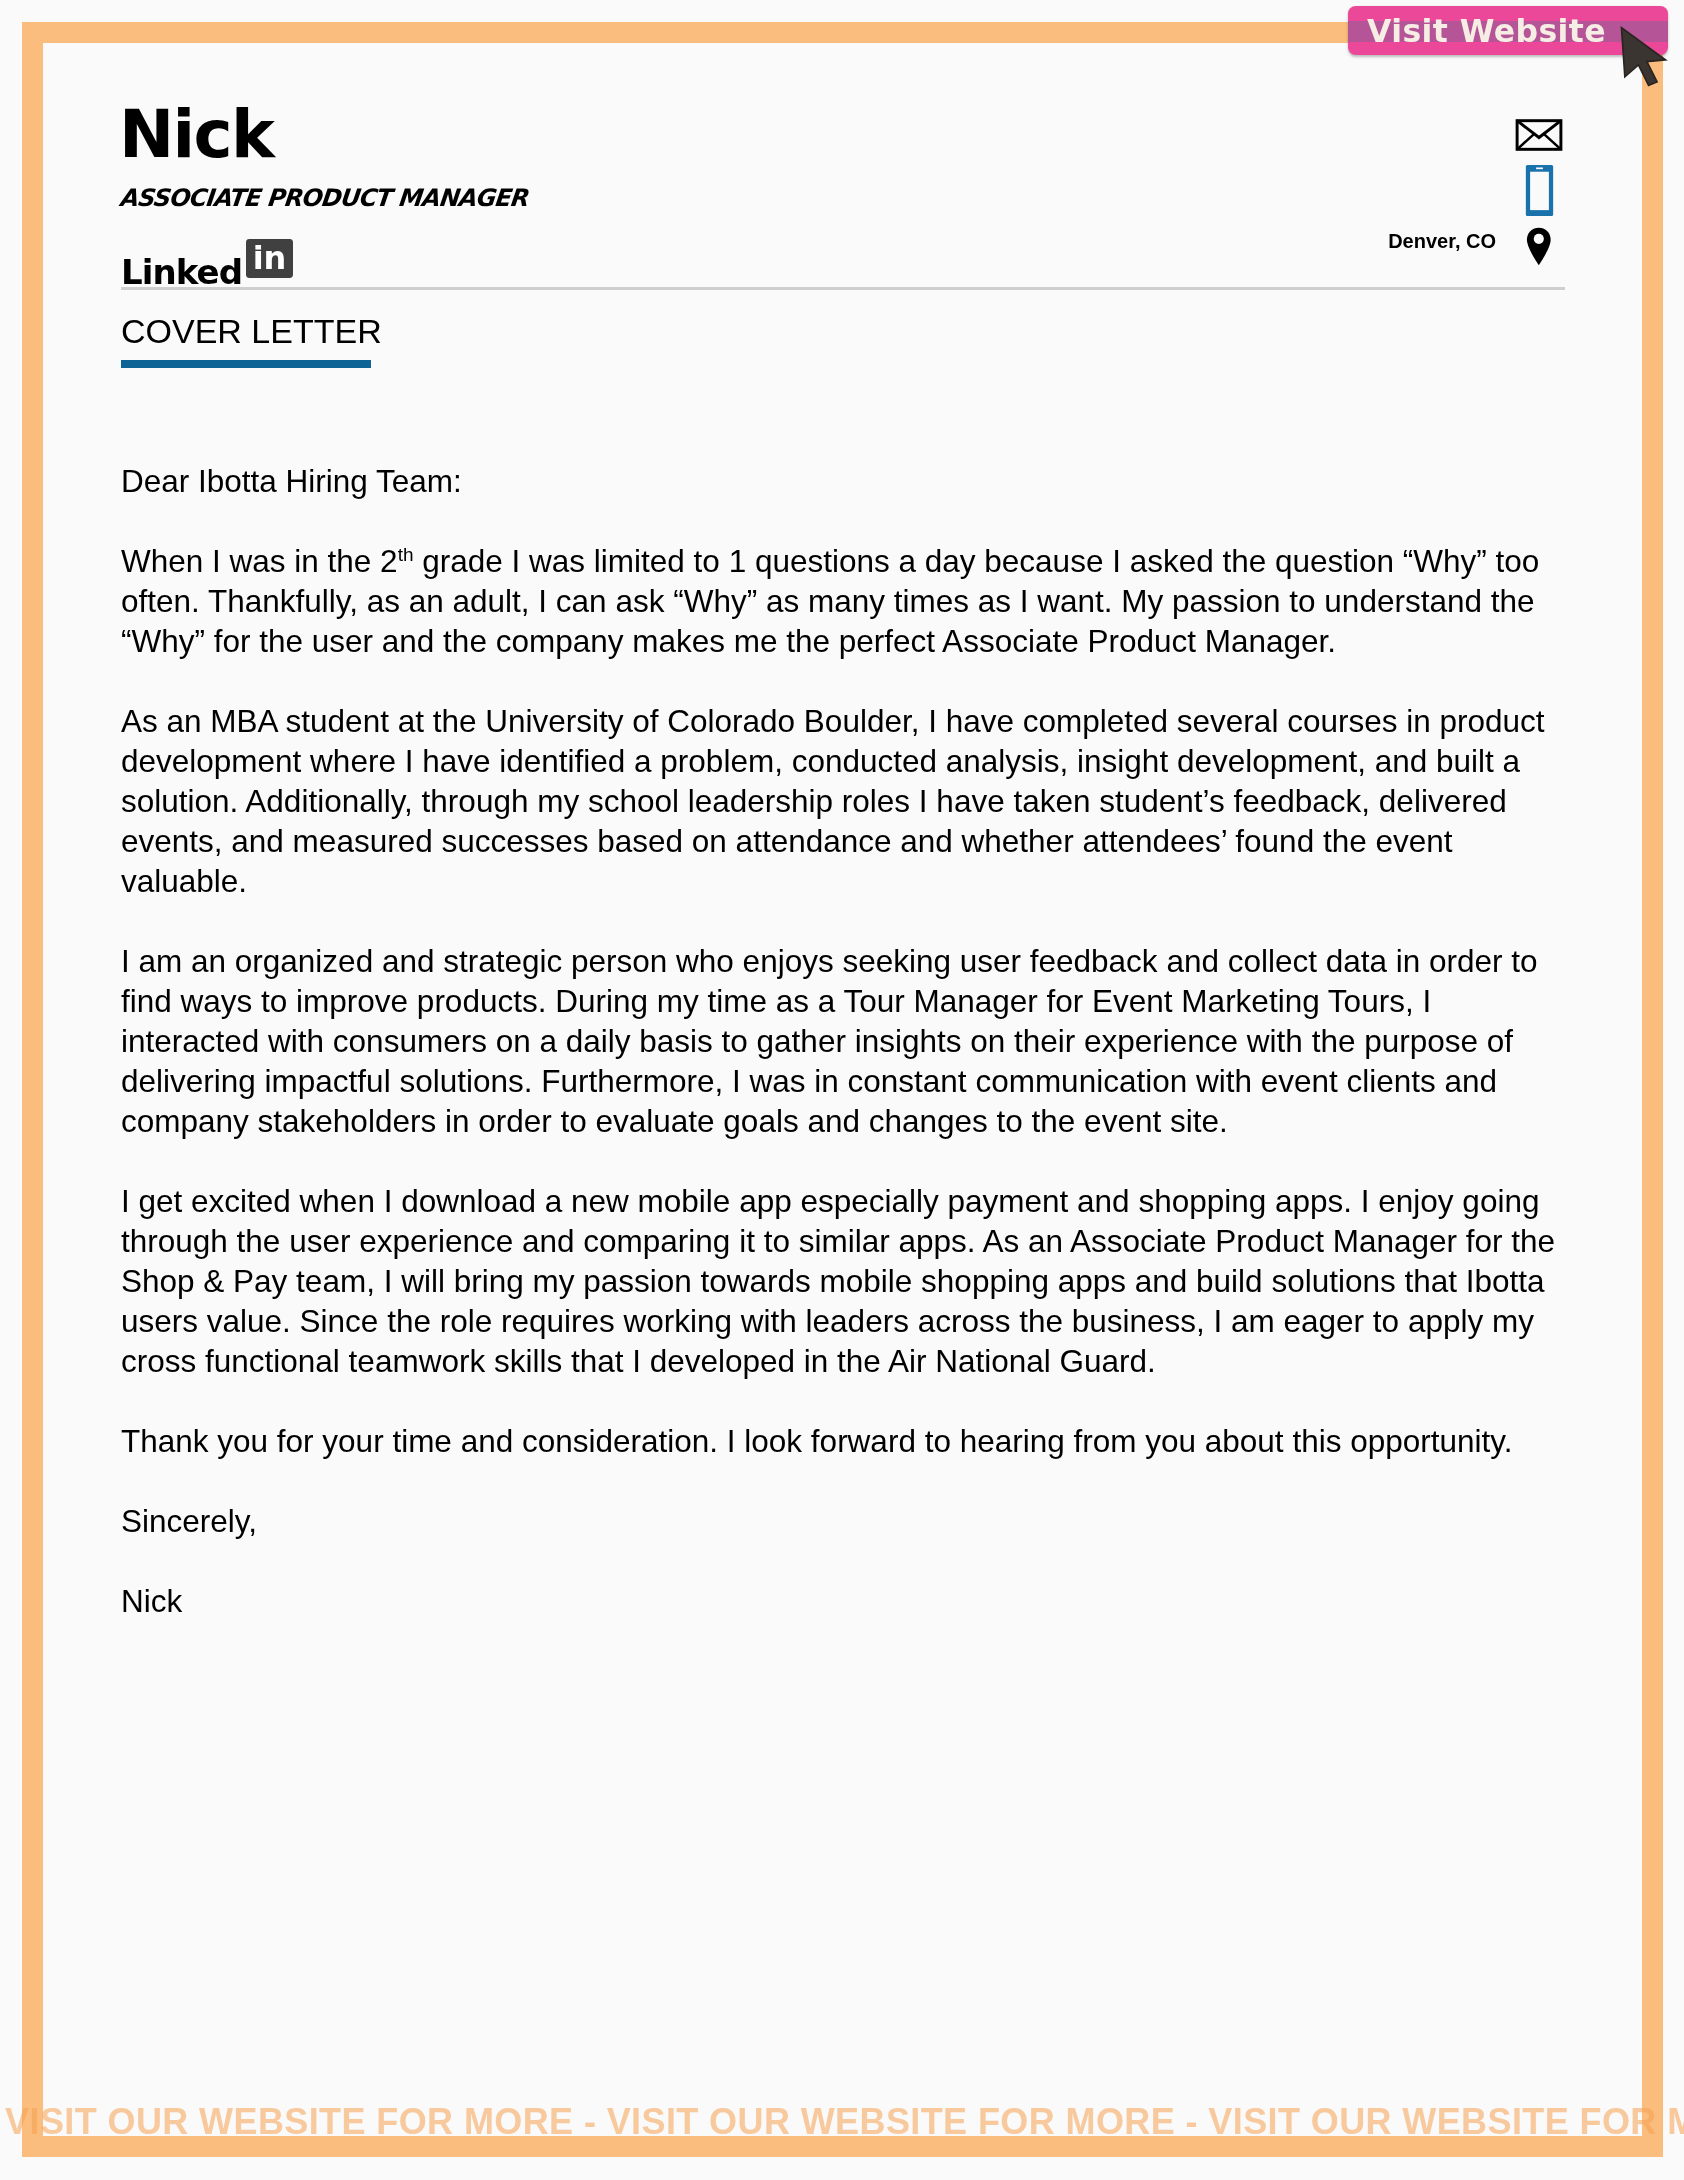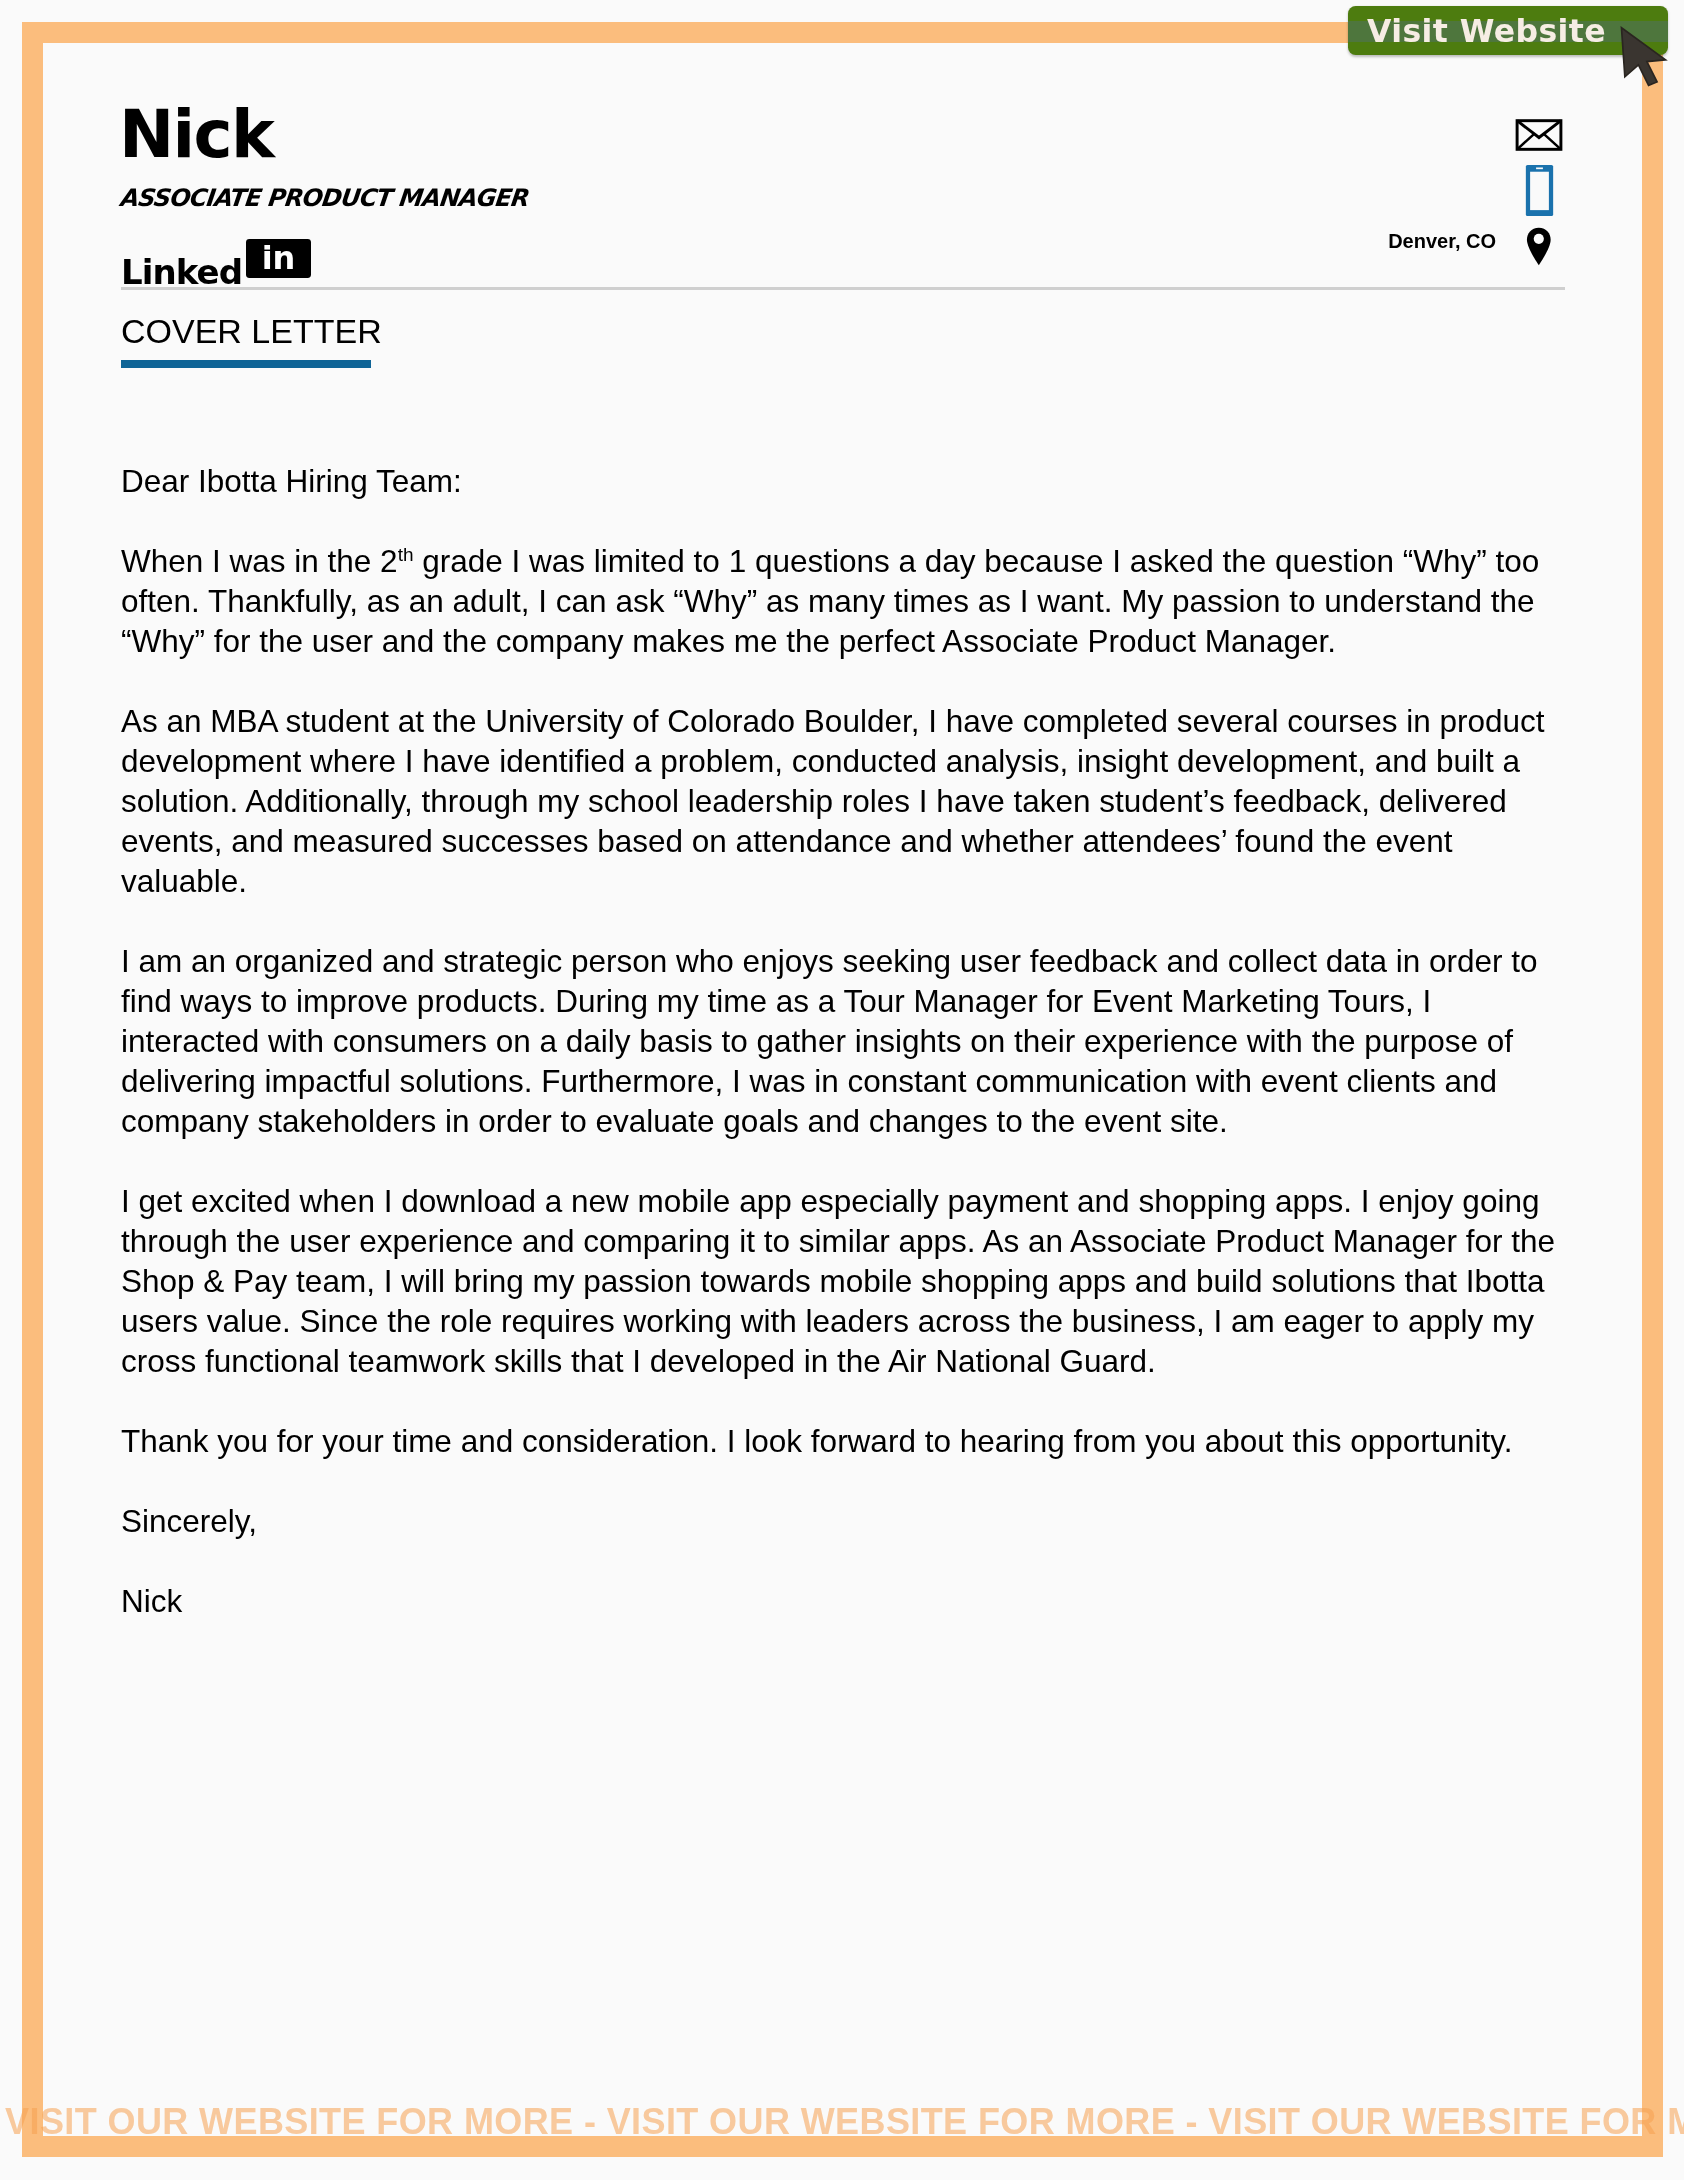--- a/index.html
+++ b/index.html
@@ -6,21 +6,21 @@
   body {
     width: 1685px; height: 2181px; position: relative; overflow: hidden;
     background: #fafafa; font-family: "Liberation Sans", sans-serif; color: #000;
   }
   .frame {
     position: absolute; left: 22px; top: 22px; width: 1641px; height: 2135px;
     box-sizing: border-box; border: 21px solid #fbbd7d;
   }
   .visit-btn {
     position: absolute; left: 1348px; top: 6px; width: 320px; height: 49px;
-    background: #4d7c0f; border-radius: 7.7px; box-shadow: 0 1.7px 2.6px rgba(0,0,0,0.25);
+    background: #ec4899; border-radius: 7.7px; box-shadow: 0 1.7px 2.6px rgba(0,0,0,0.25);
     display: flex; align-items: center; justify-content: center; cursor: pointer;
   }
   .visit-btn .band {
     position: absolute; left: 0; right: 0; top: 15.3px; height: 21px; background: rgba(80,110,150,0.35);
   }
   .visit-btn span.lbl {
     position: relative; font-family: "DejaVu Sans", sans-serif; font-weight: bold;
     font-size: 31.5px; color: #f6ede4; letter-spacing: 0.4px; margin-right: 43px;
   }
   .cursor { position: absolute; left: 1618px; top: 25.6px; width: 51px; height: 61px; }
@@ -29,22 +29,22 @@
     font-weight: bold; font-size: 66px; letter-spacing: -1.7px; line-height: 1;
   }
   .role {
     position: absolute; left: 121px; top: 184px; font-family: "DejaVu Sans", sans-serif;
     font-weight: bold; font-style: italic; font-size: 24px; letter-spacing: -0.9px; text-transform: uppercase;
     transform: skewX(-8deg);
   }
   .linkedin { position: absolute; left: 121px; top: 225px; display: flex; align-items: center; cursor: pointer; }
   .linkedin .word { font-family: "DejaVu Sans", sans-serif; font-weight: bold; font-size: 34px; letter-spacing: -0.9px; margin-top: 27px; }
   .linkedin .in {
-    margin-left: 3.4px; background: #000000; color: #fff; font-family: "DejaVu Sans", sans-serif;
-    font-weight: bold; font-size: 32px; padding: 0 16px; border-radius: 3.4px; height: 39px; line-height: 39px;
+    margin-left: 3.4px; background: #404040; color: #fff; font-family: "DejaVu Sans", sans-serif;
+    font-weight: bold; font-size: 32px; padding: 0 7px; border-radius: 3.4px; height: 39px; line-height: 39px;
   }
   .icon { position: absolute; }
   .location {
     position: absolute; right: 189px; top: 230px; font-weight: bold; font-size: 20px;
   }
   .hr { position: absolute; left: 121px; top: 287px; width: 1444px; height: 3.4px; background: #cfcfcf; }
   .section-title { position: absolute; left: 121px; top: 312px; font-weight: normal; font-size: 34px; }
   .section-underline { position: absolute; left: 121px; top: 360px; width: 250px; height: 7.7px; background: #0f6496; }
   .letter {
     position: absolute; left: 121px; top: 416px; width: 1448px; font-size: 31.5px; line-height: 40px; margin-top: 45px;

